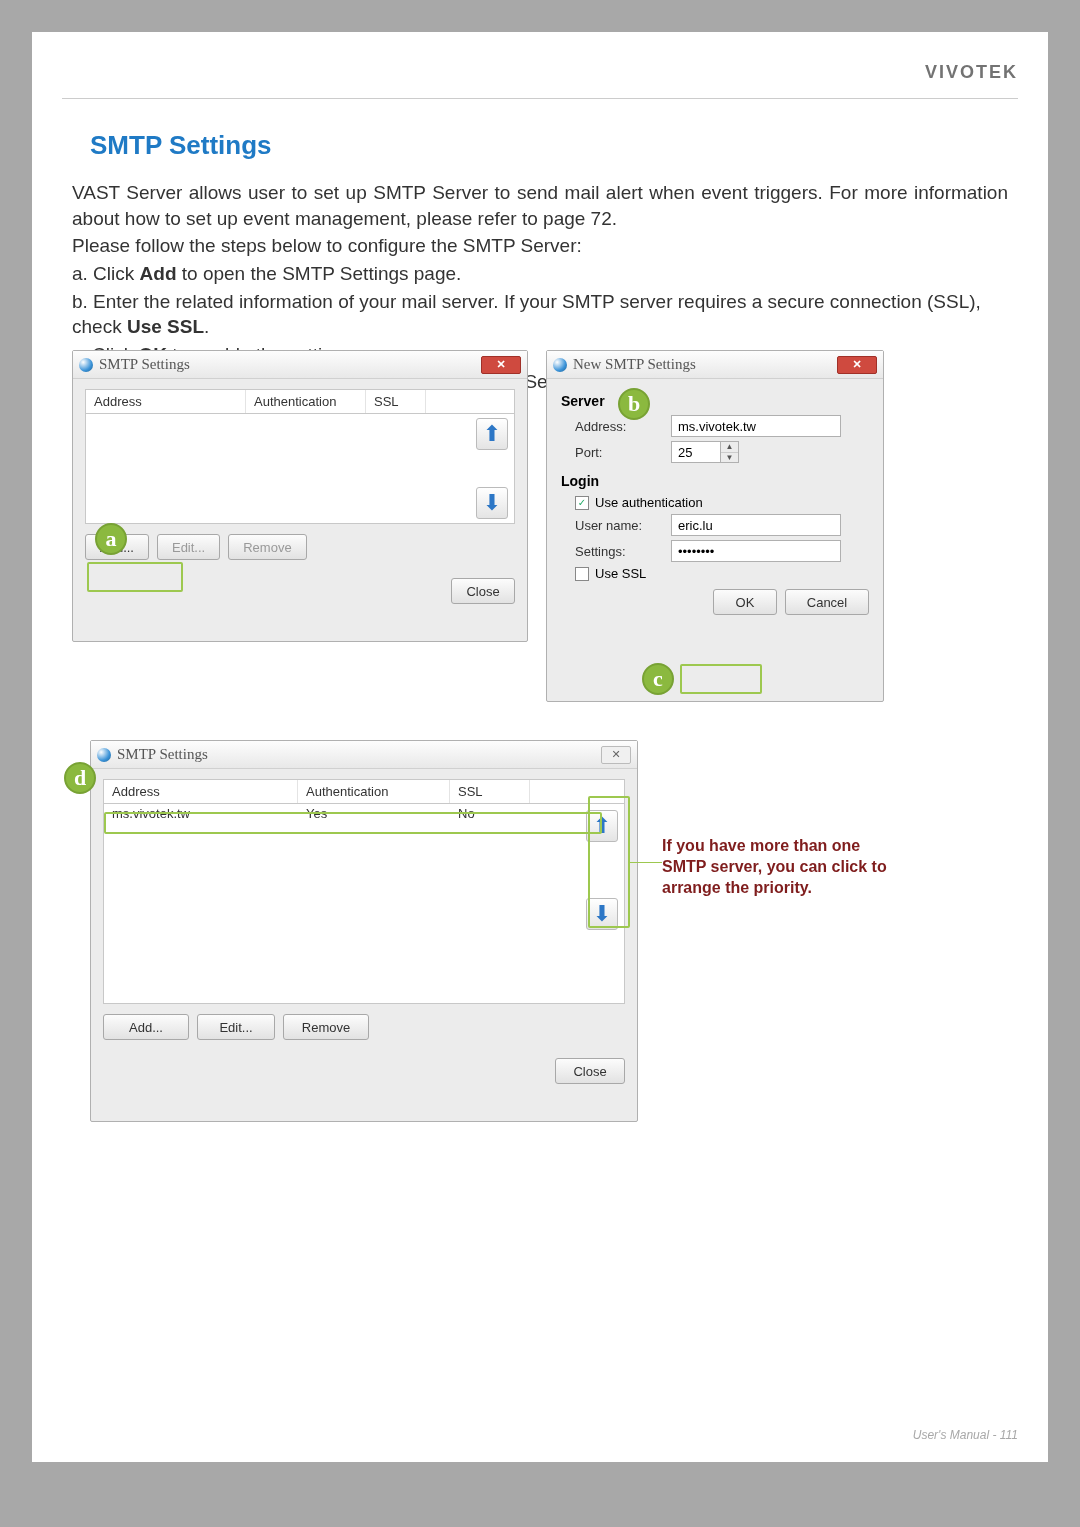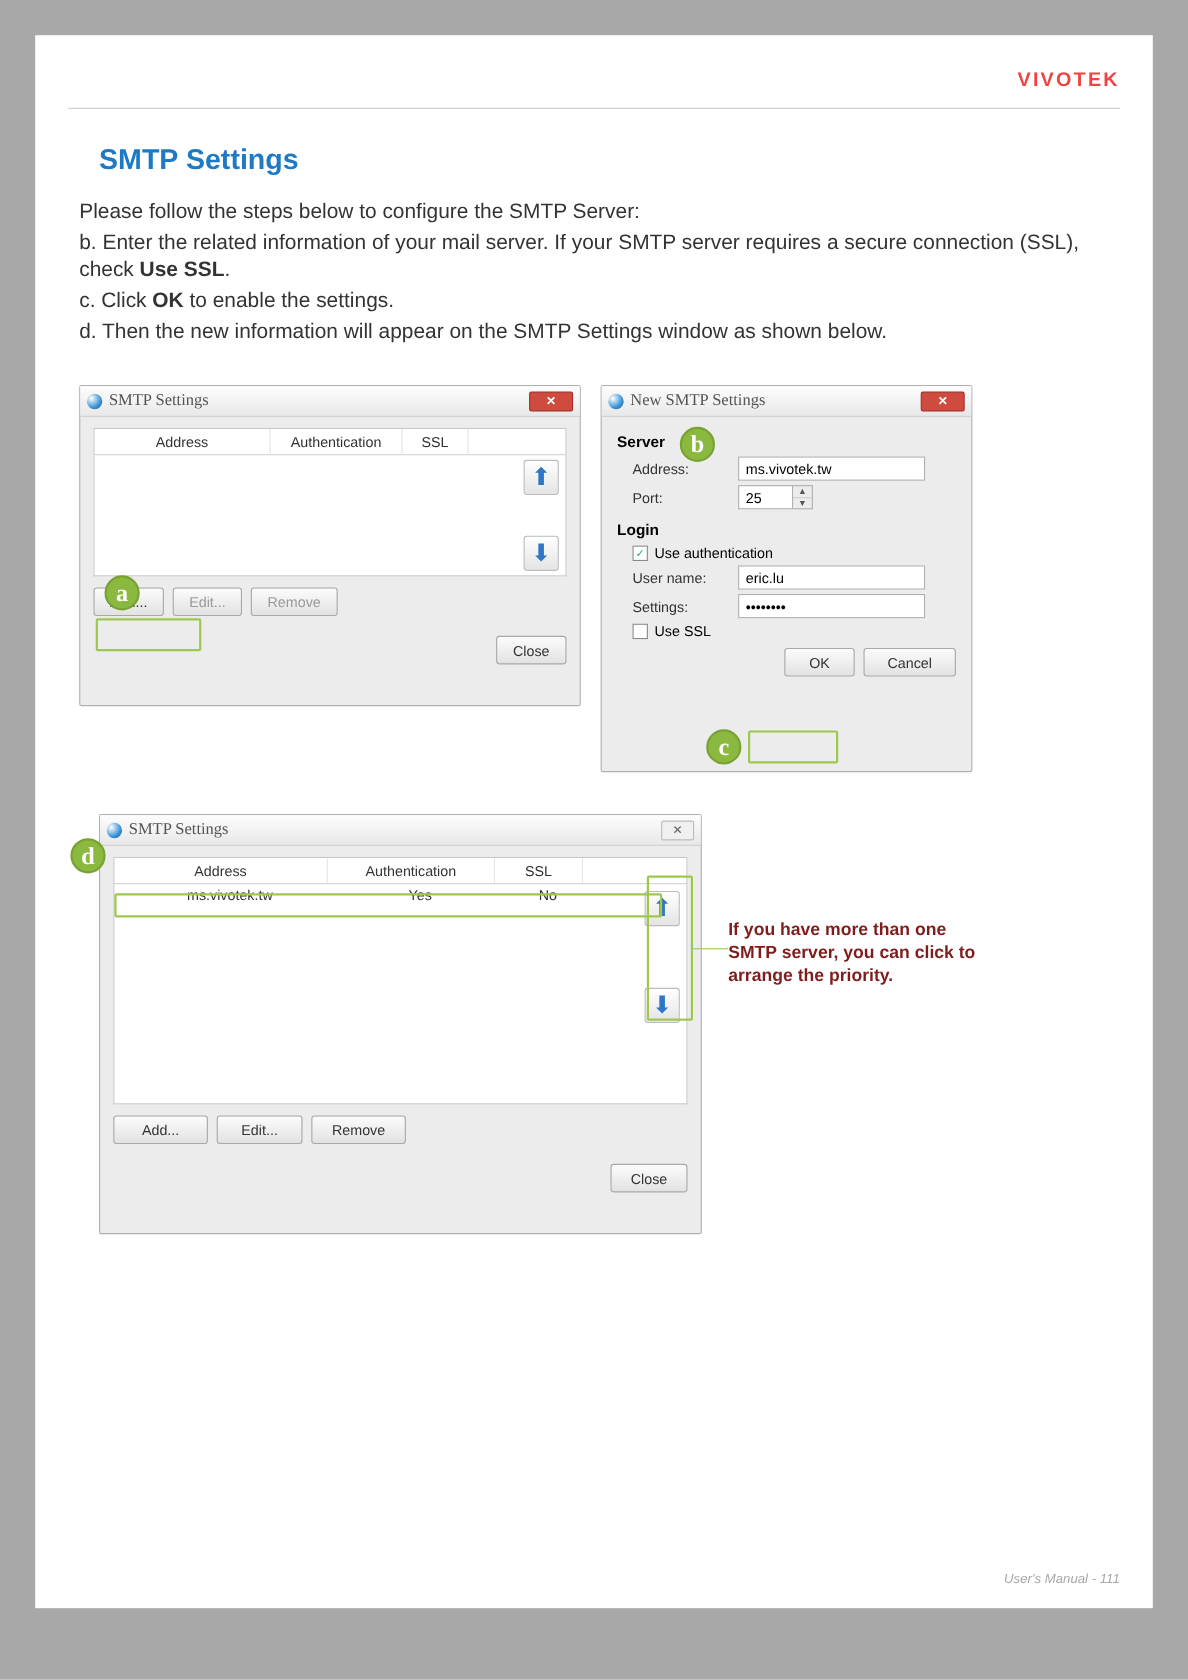--- a/index.html
+++ b/index.html
@@ -17,21 +17,21 @@
     width: 1016px;
     height: 1430px;
     background: #fff;
   }
   .brand {
     position: absolute;
     right: 30px;
     top: 30px;
     font-weight: bold;
     font-size: 18px;
-    color: #ef4444;
+    color: #737373;
     letter-spacing: 2px;
   }
   .hr-top {
     position: absolute;
     left: 30px;
     right: 30px;
     top: 66px;
     height: 1px;
     background: #ccc;
   }
@@ -87,21 +87,21 @@
     display:flex; align-items:center; justify-content:center;
     color:#fff; font-weight:bold; font-size:11px;
     border:1px solid #a03028;
   }
   .close-x2 {
     margin-left:auto; width:30px; height:18px;
     background:#f0f0f0; border:1px solid #bbb; border-radius:2px;
     display:flex; align-items:center;justify-content:center;
     color:#666; font-size:11px;
   }
-  .dialog-body { padding: 10px 12px; font-size: 14px; color:#333;text-align:center; }
+  .dialog-body { padding: 10px 12px; font-size: 14px; color:#333; }
   .tbl-headers { display:flex; border:1px solid #c8c8c8; background:#fff; font-size:13px; }
   .th { padding:4px 8px; border-right:1px solid #e4e4e4; }
   .th-address { width:160px; }
   .th-auth { width:120px; }
   .th-ssl { width:60px; }
   .list-area { border:1px solid #c8c8c8; border-top:none; background:#fff; height:110px; position:relative; }
   .list-row { display:flex; font-size:13px; padding:2px 8px; }
   .list-row .c1{ width:160px;} .list-row .c2{width:120px;} .list-row .c3{width:60px;}
   .arrows-col { position:absolute; right:4px; top:4px; bottom:4px; width:34px; display:flex; flex-direction:column; justify-content:space-between; }
   .arrow-btn {
@@ -170,21 +170,25 @@
 </head>
 <body>
 
 <div class="page">
   <div class="brand">VIVOTEK</div>
   <div class="hr-top"></div>
 
   <div class="section-title">SMTP Settings</div>
 
   <div class="body-text">
+    <p>VAST Server allows user to set up SMTP Server to send mail alert when event triggers. For more information about how to set up event management, please refer to page 72.</p>
     <div class="line">Please follow the steps below to configure the SMTP Server:</div>
+    <div class="line">
+      <span>a. Click </span><b>Add</b><span> to open the SMTP Settings page.</span>
+    </div>
     <div class="line">
       <span>b. Enter the related information of your mail server. If your SMTP server requires a secure connection (SSL), check </span><b>Use SSL</b><span>.</span>
     </div>
     <div class="line">
       <span>c. Click </span><b>OK</b><span> to enable the settings.</span>
     </div>
     <div class="line">d. Then the new information will appear on the SMTP Settings window as shown below.</div>
   </div>
 
   <div class="dialog" style="left:40px; top:318px; width:456px; height:292px;">

